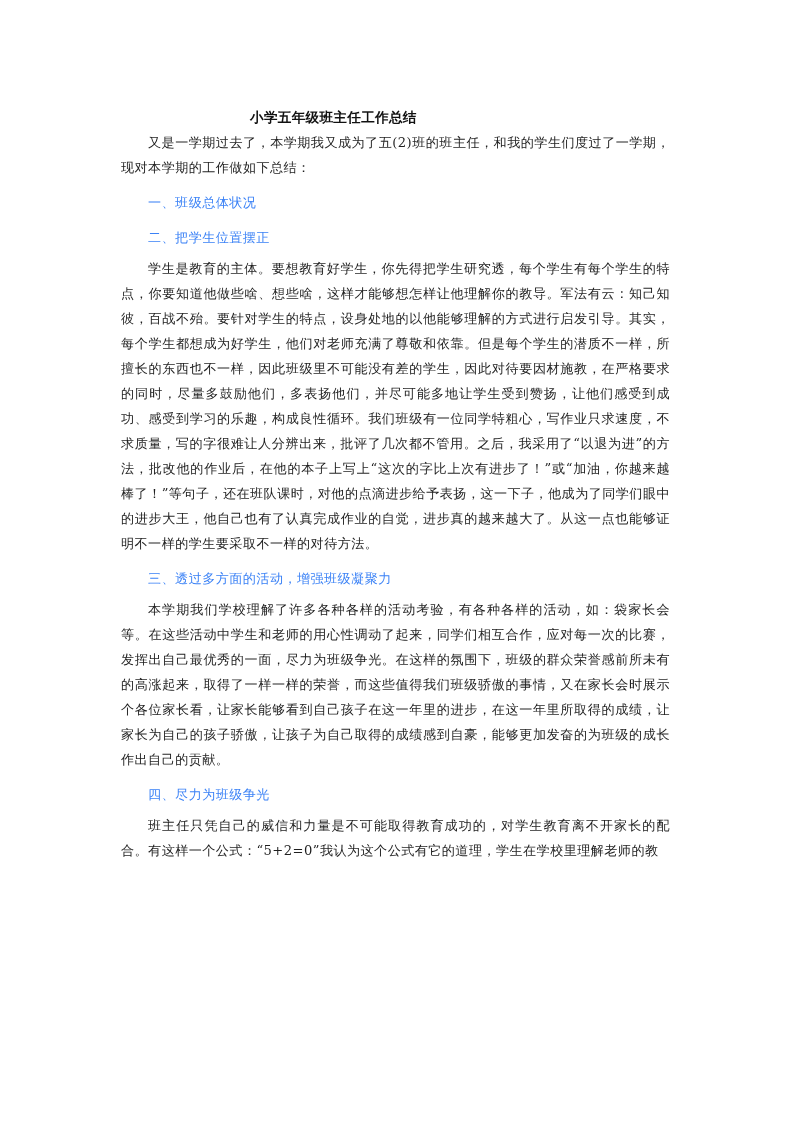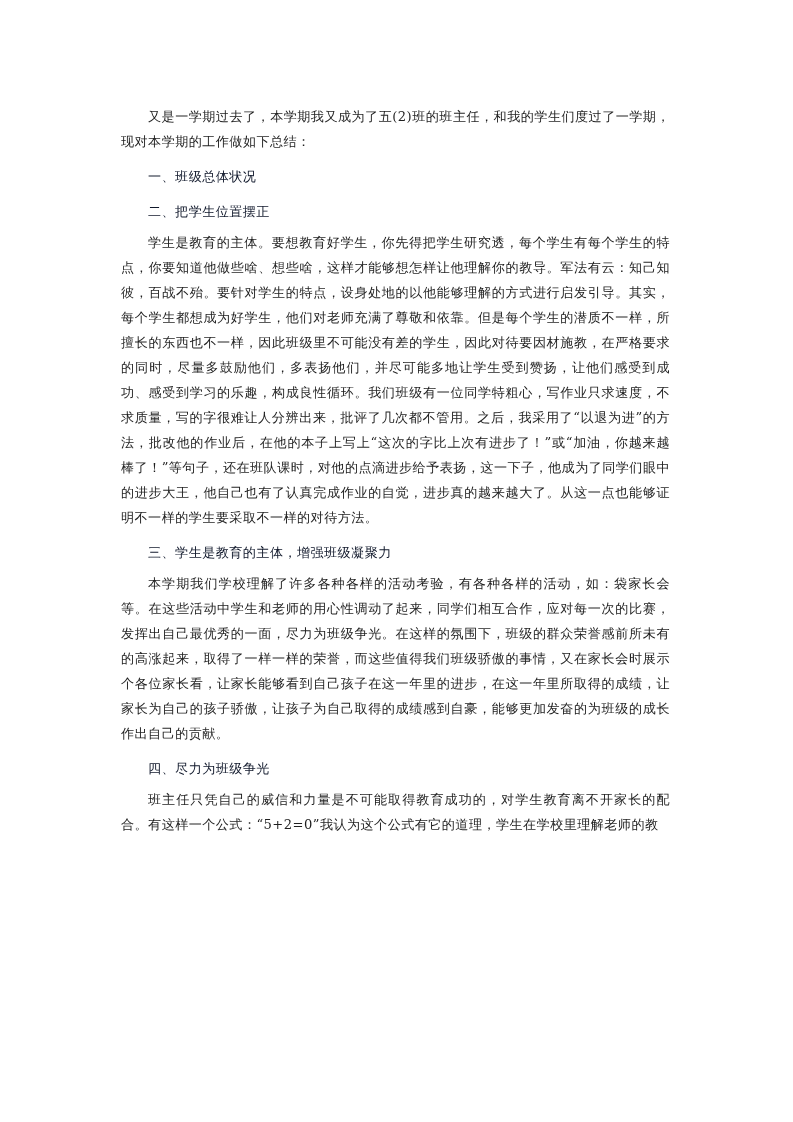--- a/index.html
+++ b/index.html
@@ -39,33 +39,34 @@
       text-align: justify;
       letter-spacing: 0.45px;
       color: #1f1f1f;
     }
     .heading {
       margin: 10px 0 6px 0;
       font-size: 13.1px;
       line-height: 25px;
       text-indent: 27px;
       letter-spacing: 0.45px;
-      color: #0f172a;
+      color: #3b82f6;
     }
   </style>
 </head>
 <body>
 
 <div class="page">
+  <h1 class="doc-title">小学五年级班主任工作总结</h1>
 
   <p class="para">又是一学期过去了，本学期我又成为了五(2)班的班主任，和我的学生们度过了一学期，现对本学期的工作做如下总结：</p>
 
   <p class="heading">一、班级总体状况</p>
 
   <p class="heading">二、把学生位置摆正</p>
   <p class="para">学生是教育的主体。要想教育好学生，你先得把学生研究透，每个学生有每个学生的特点，你要知道他做些啥、想些啥，这样才能够想怎样让他理解你的教导。军法有云：知己知彼，百战不殆。要针对学生的特点，设身处地的以他能够理解的方式进行启发引导。其实，每个学生都想成为好学生，他们对老师充满了尊敬和依靠。但是每个学生的潜质不一样，所擅长的东西也不一样，因此班级里不可能没有差的学生，因此对待要因材施教，在严格要求的同时，尽量多鼓励他们，多表扬他们，并尽可能多地让学生受到赞扬，让他们感受到成功、感受到学习的乐趣，构成良性循环。我们班级有一位同学特粗心，写作业只求速度，不求质量，写的字很难让人分辨出来，批评了几次都不管用。之后，我采用了“以退为进”的方法，批改他的作业后，在他的本子上写上“这次的字比上次有进步了！”或“加油，你越来越棒了！”等句子，还在班队课时，对他的点滴进步给予表扬，这一下子，他成为了同学们眼中的进步大王，他自己也有了认真完成作业的自觉，进步真的越来越大了。从这一点也能够证明不一样的学生要采取不一样的对待方法。</p>
 
-  <p class="heading">三、学生是教育的主体，增强班级凝聚力</p>
+  <p class="heading">三、透过多方面的活动，增强班级凝聚力</p>
   <p class="para">本学期我们学校理解了许多各种各样的活动考验，有各种各样的活动，如：袋家长会等。在这些活动中学生和老师的用心性调动了起来，同学们相互合作，应对每一次的比赛，发挥出自己最优秀的一面，尽力为班级争光。在这样的氛围下，班级的群众荣誉感前所未有的高涨起来，取得了一样一样的荣誉，而这些值得我们班级骄傲的事情，又在家长会时展示个各位家长看，让家长能够看到自己孩子在这一年里的进步，在这一年里所取得的成绩，让家长为自己的孩子骄傲，让孩子为自己取得的成绩感到自豪，能够更加发奋的为班级的成长作出自己的贡献。</p>
 
   <p class="heading">四、尽力为班级争光</p>
   <p class="para">班主任只凭自己的威信和力量是不可能取得教育成功的，对学生教育离不开家长的配合。有这样一个公式：“5+2=0”我认为这个公式有它的道理，学生在学校里理解老师的教</p>
 </div>
 
 </body></html>

